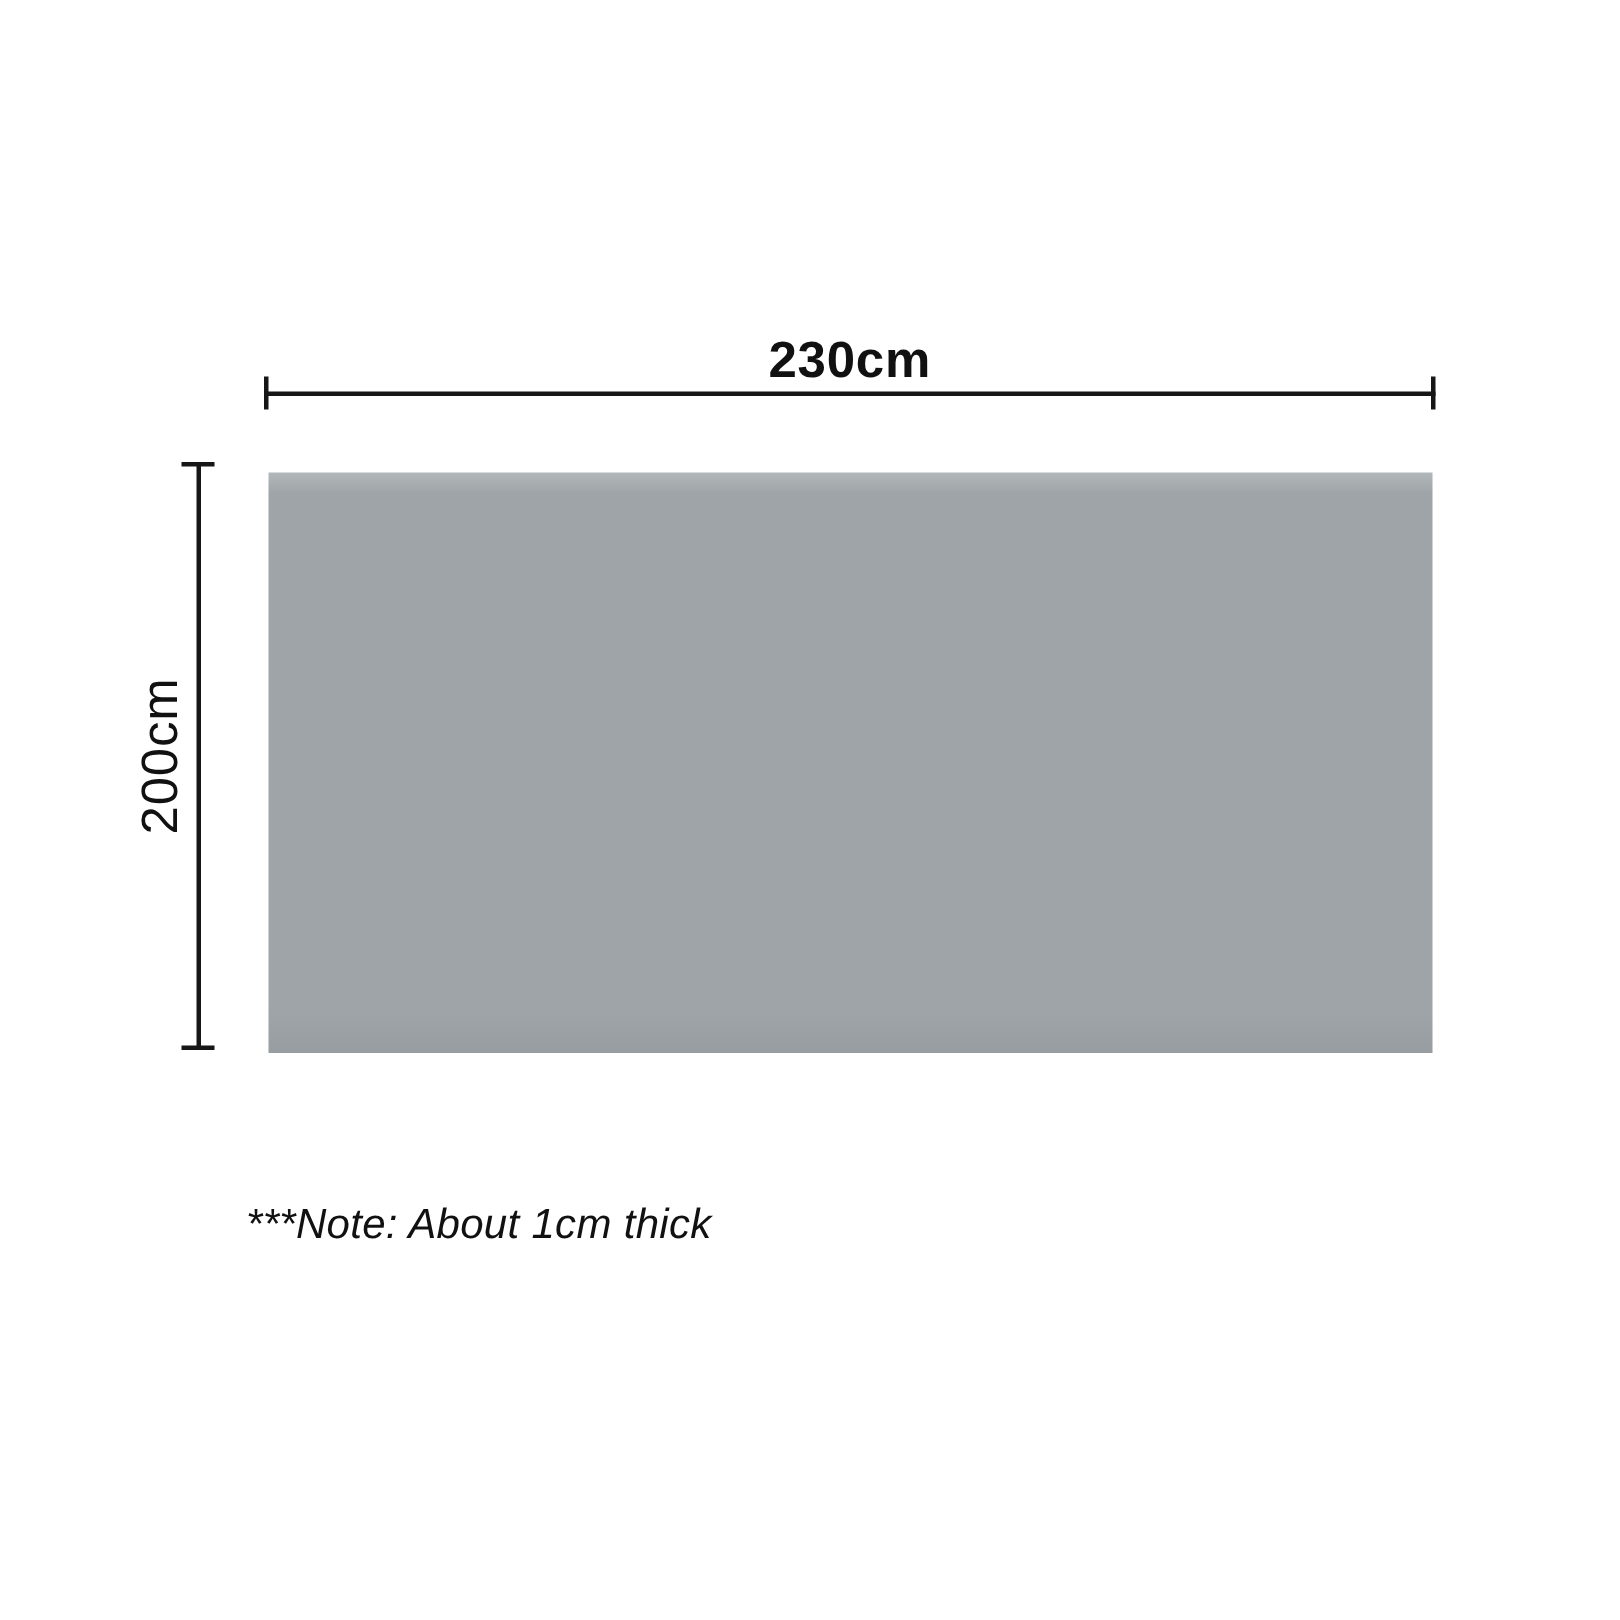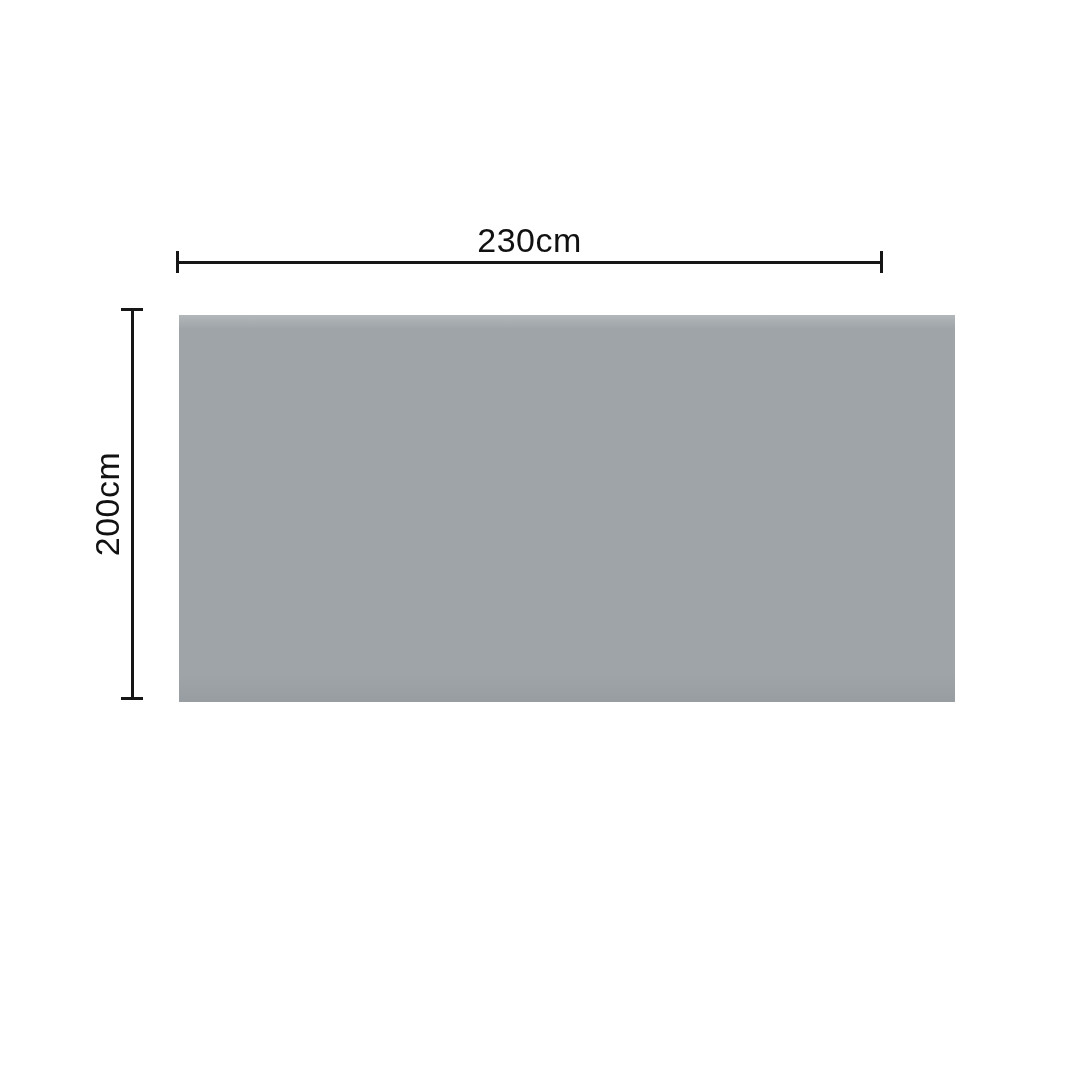--- a/index.html
+++ b/index.html
@@ -24,22 +24,23 @@
     width: 776px;
     height: 387px;
     background: linear-gradient(180deg, #b2b7ba 0px, #9ea4a7 14px, #9ea4a7 360px, #979da0 387px);
   }
 
   
   .dim-h {
     position: absolute;
     left: 176px;
     top: 251px;
-    width: 707px;
+    width: 781px;
     height: 22px;
+    font-weight: bold;
   }
   .dim-h .line {
     position: absolute;
     left: 0;
     top: 10px;
     width: 100%;
     height: 3px;
     background: #161616;
   }
   .dim-h .tick-left,
@@ -127,14 +128,15 @@
 
   <div class="dim-v">
     <div class="dim-label">200cm</div>
     <div class="tick-top"></div>
     <div class="line"></div>
     <div class="tick-bottom"></div>
   </div>
 
   <div class="product-rect"></div>
 
+  <div class="note">***Note: About 1cm thick</div>
 
 </div>
 
 </body></html>

